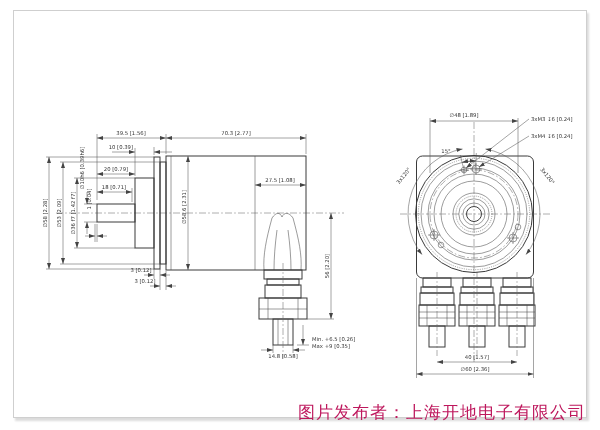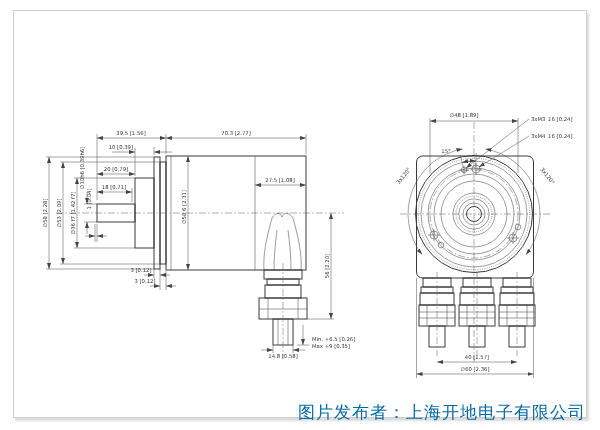--- a/index.html
+++ b/index.html
@@ -1,21 +1,21 @@
 <!DOCTYPE html>
 <html><head>
 <meta charset="utf-8">
 <style>
   html,body{margin:0;padding:0;background:#ffffff;}
   body{width:600px;height:430px;position:relative;font-family:"Liberation Sans",sans-serif;overflow:hidden;}
   .frame{position:absolute;left:13px;top:10px;width:572px;height:406px;background:#ffffff;
          border:1px solid #cfcfcf;box-shadow:2px 3px 2px rgba(0,0,0,0.14);}
   .stage{position:absolute;left:0;top:0;width:600px;height:430px;}
   .caption{position:absolute;right:14px;top:401px;font-size:17px;letter-spacing:1px;
-           color:#0369a1;font-family:"Liberation Sans",sans-serif;white-space:nowrap;}
+           color:#be185d;font-family:"Liberation Sans",sans-serif;white-space:nowrap;}
   
   .s  {stroke:#3a3a3a;stroke-width:1;fill:none;}          
   .t  {stroke:#4a4a4a;stroke-width:0.55;fill:none;}       
   .dm {stroke:#5a5a5a;stroke-width:0.55;fill:none;}       
   .cl {stroke:#6a6a6a;stroke-width:0.55;fill:none;stroke-dasharray:7 2.2 1.6 2.2;} 
   .d  {font-family:"DejaVu Sans",sans-serif;font-size:5.3px;fill:#333;}
 </style>
 </head>
 <body>
 

